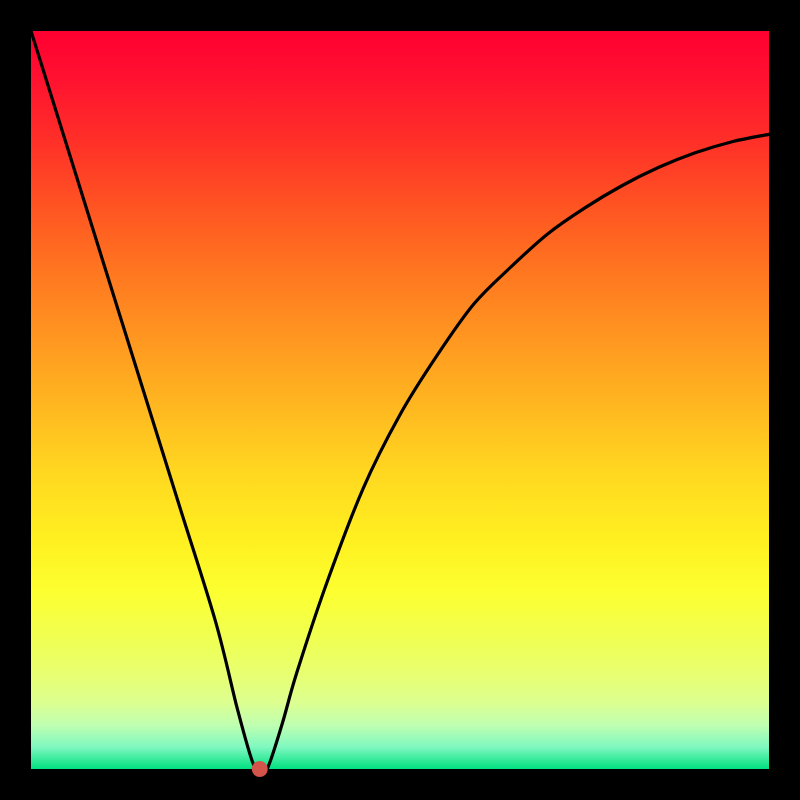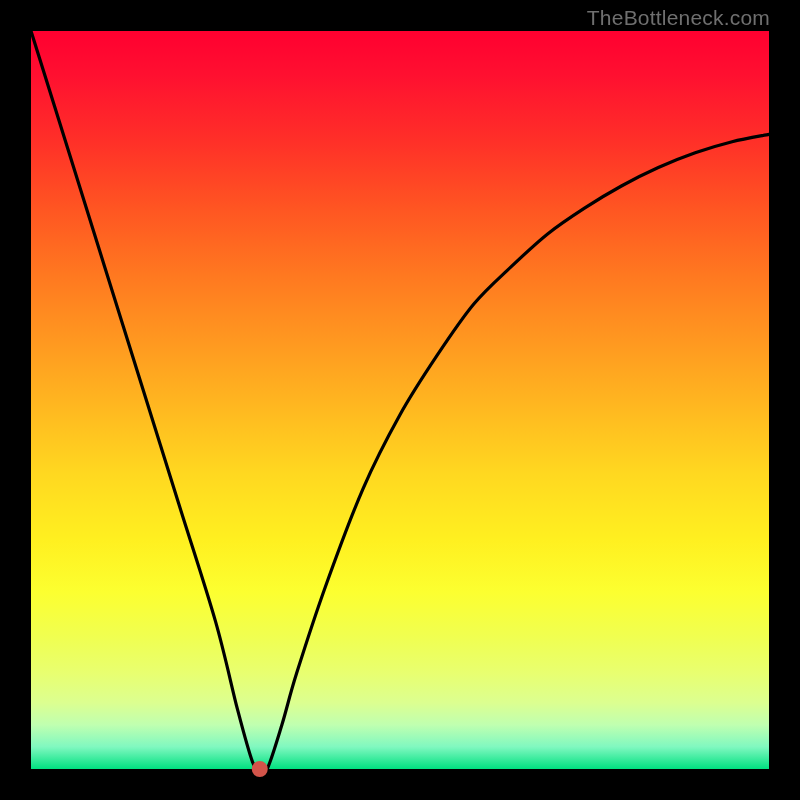--- a/index.html
+++ b/index.html
@@ -61,21 +61,20 @@
     width: 738px;
     height: 738px;
     overflow: visible;
   }
 </style>
 </head>
 <body>
 
 <div class="frame">
 
-  <div class="attribution">TheBottleneck.com</div>
 
   <div class="plot-area">
     <svg class="curve" viewBox="0 0 738 738" preserveAspectRatio="none">
       <path id="curve-path" fill="none" stroke="#000000" stroke-width="3.2" stroke-linejoin="round" stroke-linecap="round" d="M 0 0 C 6.1499999999999995 19.680000000000007 24.6 78.72000000000006 36.9 118.08000000000004 C 49.199999999999996 157.44000000000003 61.49999999999999 196.79999999999998 73.8 236.15999999999997 C 86.1 275.52 98.4 314.88 110.7 354.24 C 123 393.6 135.29999999999998 432.96 147.6 472.32 C 159.9 511.68 174.66 555.9599999999999 184.5 590.4 C 194.34 624.84 200.49 655.59 206.64000000000001 678.96 C 212.79000000000002 702.33 217.71 720.78 221.4 730.62 C 225.09 740.46 226.32 736.77 228.78 738 C 231.24 739.23 232.47 745.38 236.16 738 C 239.85 730.62 246 709.71 250.92000000000002 693.72 C 255.84000000000003 677.73 258.3 665.43 265.68 642.06 C 273.06 618.6899999999999 284.13 584.25 295.2 553.5 C 306.27 522.75 319.8 485.85 332.1 457.56 C 344.40000000000003 429.27 356.7 405.9 369 383.76 C 381.3 361.62 393.6 343.16999999999996 405.90000000000003 324.71999999999997 C 418.20000000000005 306.27 430.5 287.82 442.8 273.06 C 455.1 258.3 467.4 247.84499999999997 479.7 236.15999999999997 C 492 224.47499999999997 504.3 212.79000000000005 516.6 202.95000000000005 C 528.9 193.11000000000004 541.2 185.115 553.5 177.12 C 565.8 169.125 578.1 161.745 590.4 154.98000000000002 C 602.6999999999999 148.21500000000003 615 142.06500000000008 627.3 136.5300000000001 C 639.5999999999999 130.9950000000001 651.9000000000001 126.07499999999999 664.2 121.76999999999998 C 676.5 117.46499999999997 688.8000000000001 113.77500000000003 701.1 110.70000000000005 C 713.4 107.62500000000006 731.85 104.55000000000005 738 103.32000000000005"></path>
       <circle id="min-marker" r="8" fill="#d2544a" cx="228.78" cy="738"></circle>
     </svg>
   </div>
 
 </div>
 

